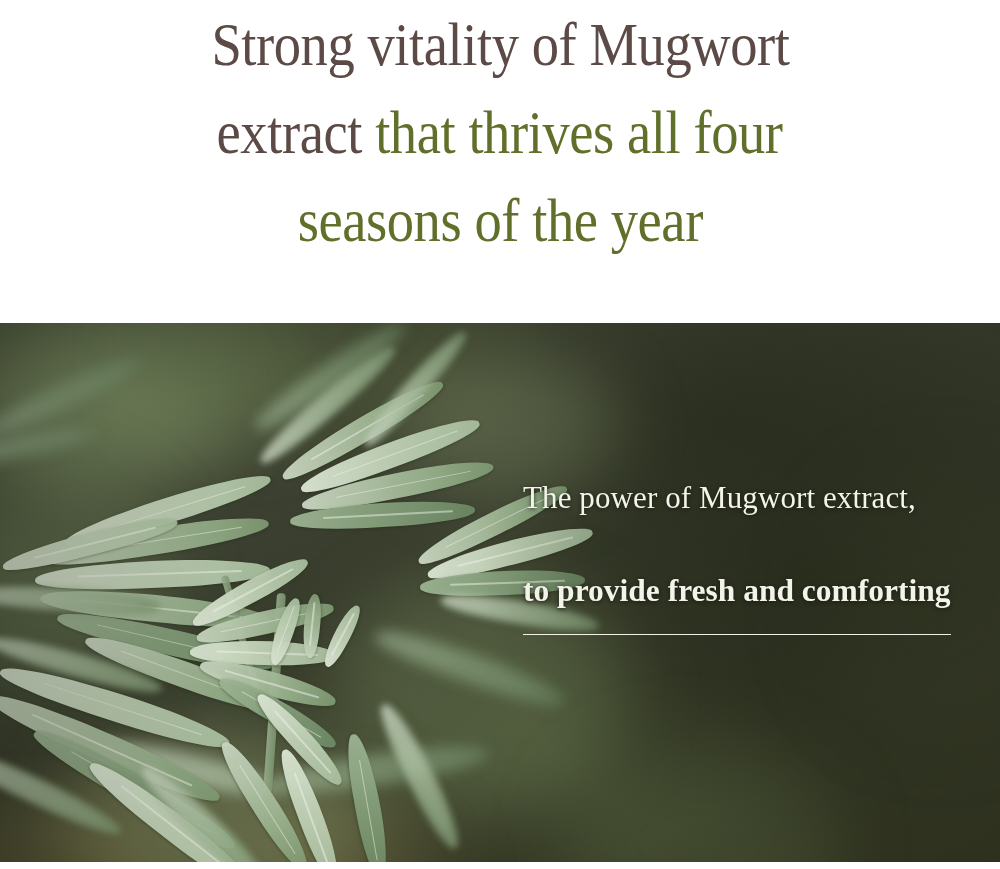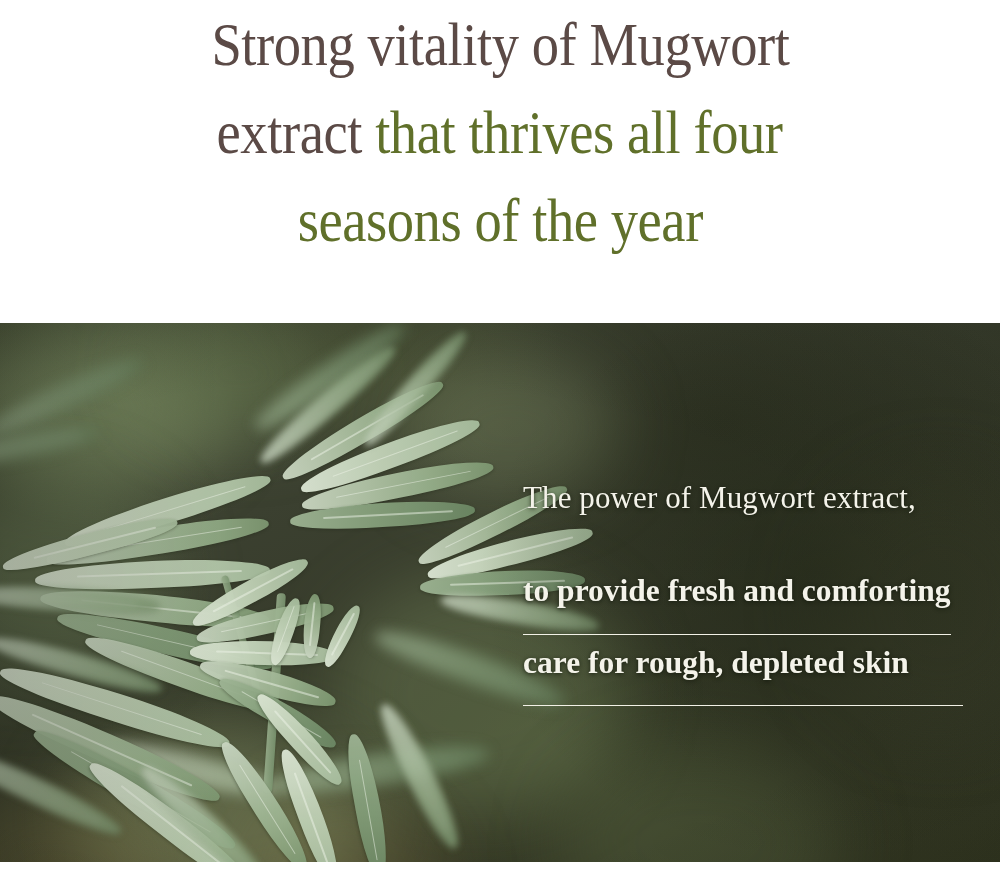--- a/index.html
+++ b/index.html
@@ -286,21 +286,20 @@
 
     <div class="copy-scrim"></div>
     <div class="photo-vignette"></div>
 
     <div class="copy">
 
       <div class="copy-para">The power of Mugwort extract,</div>
 
       <div class="copy-emph">
         <span class="u">to provide fresh and comforting</span>
-        <span class="u l2">care for rough, depleted skin</span>
       </div>
 
     </div>
 
   </div>
 
   <div class="bottom-strip"></div>
 
 </div>
 

